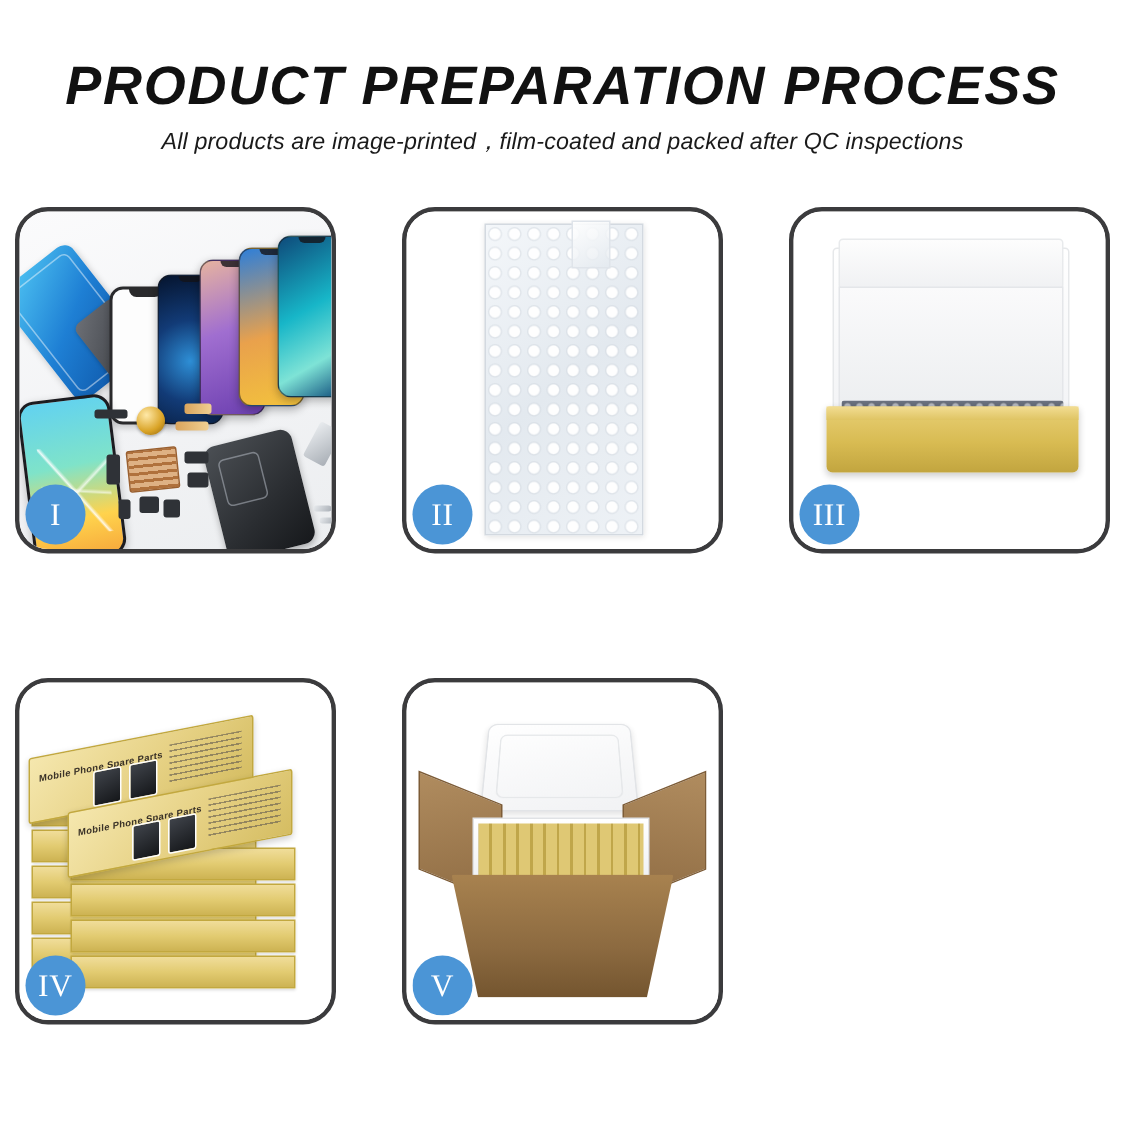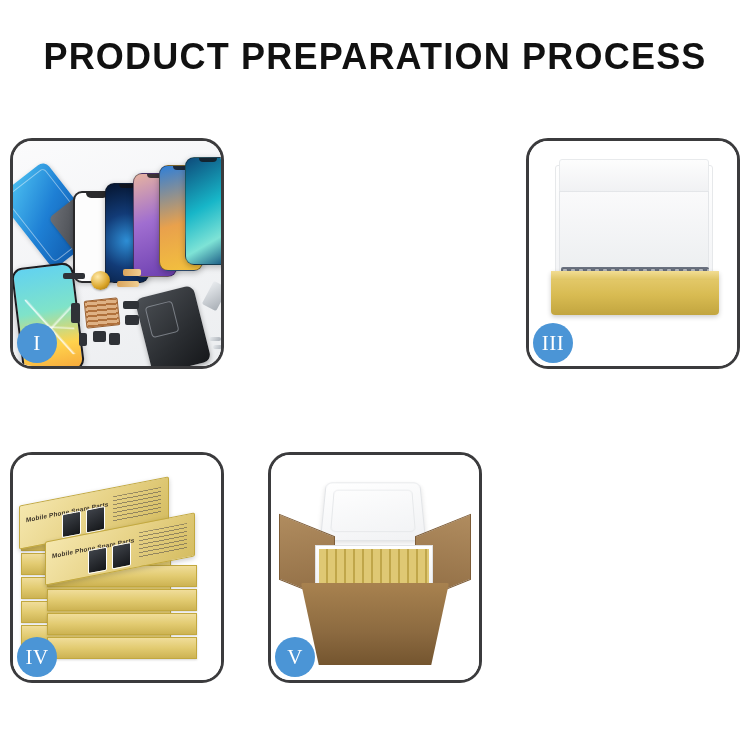--- a/index.html
+++ b/index.html
@@ -6,21 +6,21 @@
   html, body {
     width: 750px; height: 750px;
     background: #ffffff;
     font-family: "Liberation Sans", sans-serif;
     overflow: hidden;
   }
 
   .page { position: relative; width: 750px; height: 750px; background:#fff; }
 
   
-  .header { position:absolute; top:0; left:0; width:750px; height:120px; text-align:center; }
+  .header { position:absolute; top:0; left:0; width:750px; height:120px; text-align:center;font-style:italic; }
   .title {
     position:absolute; top:36px; left:0; width:750px;
     font-size:36px; font-weight:700; letter-spacing:1.2px;
     color:#111; white-space:nowrap;
     font-family:"Liberation Sans", sans-serif;
   }
   .subtitle {
     position:absolute; top:84px; left:0; width:750px;
     font-size:15.5px; font-weight:400; color:#1a1a1a;
     letter-spacing:0.1px; white-space:nowrap;
@@ -285,20 +285,21 @@
   }
   .box-tab { position:absolute; background:rgba(140,114,80,.8); border-radius:1px; }
 </style>
 </head>
 <body>
 
 <div class="page">
 
   <div class="header">
     <div class="title">PRODUCT PREPARATION PROCESS</div>
+    <div class="subtitle">All products are image-printed，film-coated and packed after QC inspections</div>
   </div>
 
   <div class="grid">
 
     <div class="panel p-r0 p-c0">
       <div class="scene sc1">
         <div class="blue-screen"></div>
         <div class="dark-chip"></div>
         <div class="glass-prot"></div>
         <div class="fanphone fp1"></div>
@@ -318,20 +319,33 @@
         <div class="part" style="left:80px; top:190px; width:13px; height:11px;"></div>
         <div class="part" style="left:96px; top:192px; width:11px; height:12px;"></div>
         <div class="part" style="left:66px; top:192px; width:8px;  height:13px;"></div>
         <div class="silver" style="left:194px;top:142px; width:16px; height:26px; transform:rotate(28deg);"></div>
         <div class="silver" style="left:196px;top:196px; width:12px; height:4px;"></div>
         <div class="silver" style="left:200px;top:204px; width:10px; height:4px;"></div>
       </div>
       <div class="badge">I</div>
     </div>
 
+    <div class="panel p-r0 p-c1">
+      <div class="scene sc2">
+        <div class="lcd"></div>
+        <div class="lcd-cable"></div>
+        <div class="lcd-conn"></div>
+        <div class="lcd-tab" style="left:76px; top:176px;"></div>
+        <div class="lcd-tab" style="left:132px;top:176px;"></div>
+        <div class="pink-mark"></div>
+        <div class="bag"></div>
+        <div class="bag-seal"></div>
+      </div>
+      <div class="badge">II</div>
+    </div>
 
     <div class="panel p-r0 p-c2">
       <div class="scene sc3">
         <div class="tray-back"></div>
         <div class="foam-lid"></div>
         <div class="foam-sheet"></div>
         <div class="bubble-items"></div>
         <div class="ybox"></div>
       </div>
       <div class="badge">III</div>

